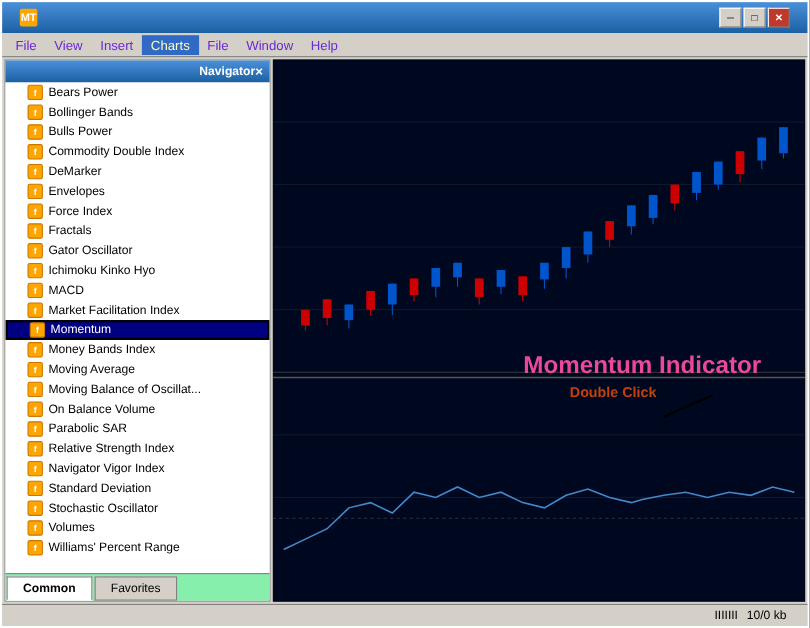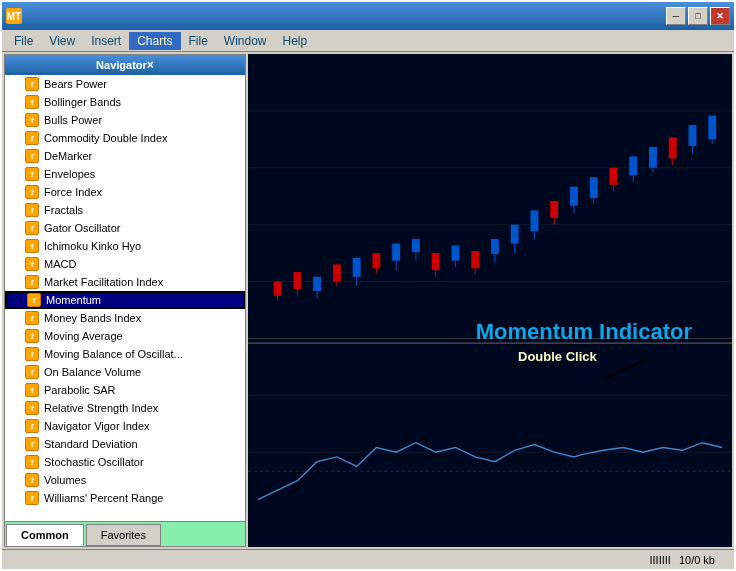--- a/index.html
+++ b/index.html
@@ -18,21 +18,21 @@
       border: 2px solid #ffffff;
       outline: 1px solid #808080;
       display: flex;
       flex-direction: column;
     }
     .title-bar {
       background: linear-gradient(to bottom, #4a90d9 0%, #1c5fa3 100%);
       height: 28px;
       display: flex;
       align-items: center;
-      padding: 0 4px;
+      padding: 0 16px;
       color: white;
       font-weight: bold;
       font-size: 12px;
       justify-content: center;
     }
     .title-bar-icon {
       width: 16px;
       height: 16px;
       background: #ffa500;
       border-radius: 2px;
@@ -70,21 +70,21 @@
       background: #d4d0c8;
       height: 22px;
       display: flex;
       align-items: center;
       padding: 0 4px;
       border-bottom: 1px solid #808080;
     }
     .menu-item {
       padding: 2px 8px;
       cursor: pointer;
-      color: #0c4a6e;
+      color: #6d28d9;
     }
     .menu-item.active { background: #316ac5; color: #fef9c3; }
     .content-area {
       display: flex;
       flex: 1;
       overflow: hidden;
     }
     .navigator {
       width: 242px;
       background: #ffffff;
@@ -94,21 +94,21 @@
       margin: 2px;
       flex-shrink: 0;
     }
     .navigator-header {
       background: linear-gradient(to bottom, #4a90d9 0%, #1c5fa3 100%);
       color: white;
       padding: 3px 6px;
       font-size: 11px;
       font-weight: bold;
       display: flex;
-      justify-content: center;
+      justify-content: flex-end;
       align-items: center;
     }
     .navigator-close {
       cursor: pointer;
       font-size: 12px;
       color: white;
     }
     .navigator-list {
       flex: 1;
       overflow-y: auto;
@@ -165,32 +165,32 @@
       flex: 1;
       background: #000015;
       margin: 2px 2px 2px 0;
       position: relative;
       overflow: hidden;
     }
     .annotation-double-click {
       position: absolute;
       left: 270px;
       top: 295px;
-      color: #fef9c3;
+      color: #c2410c;
       font-weight: bold;
       font-size: 13px;
       background: transparent;
       pointer-events: none;
       z-index: 10;
     }
     .annotation-momentum {
       position: absolute;
       right: 40px;
       top: 265px;
-      color: #0ea5e9;
+      color: #ec4899;
       font-weight: bold;
       font-size: 22px;
       pointer-events: none;
       z-index: 10;
     }
     .status-bar {
       height: 20px;
       background: #d4d0c8;
       border-top: 1px solid #808080;
       display: flex;

